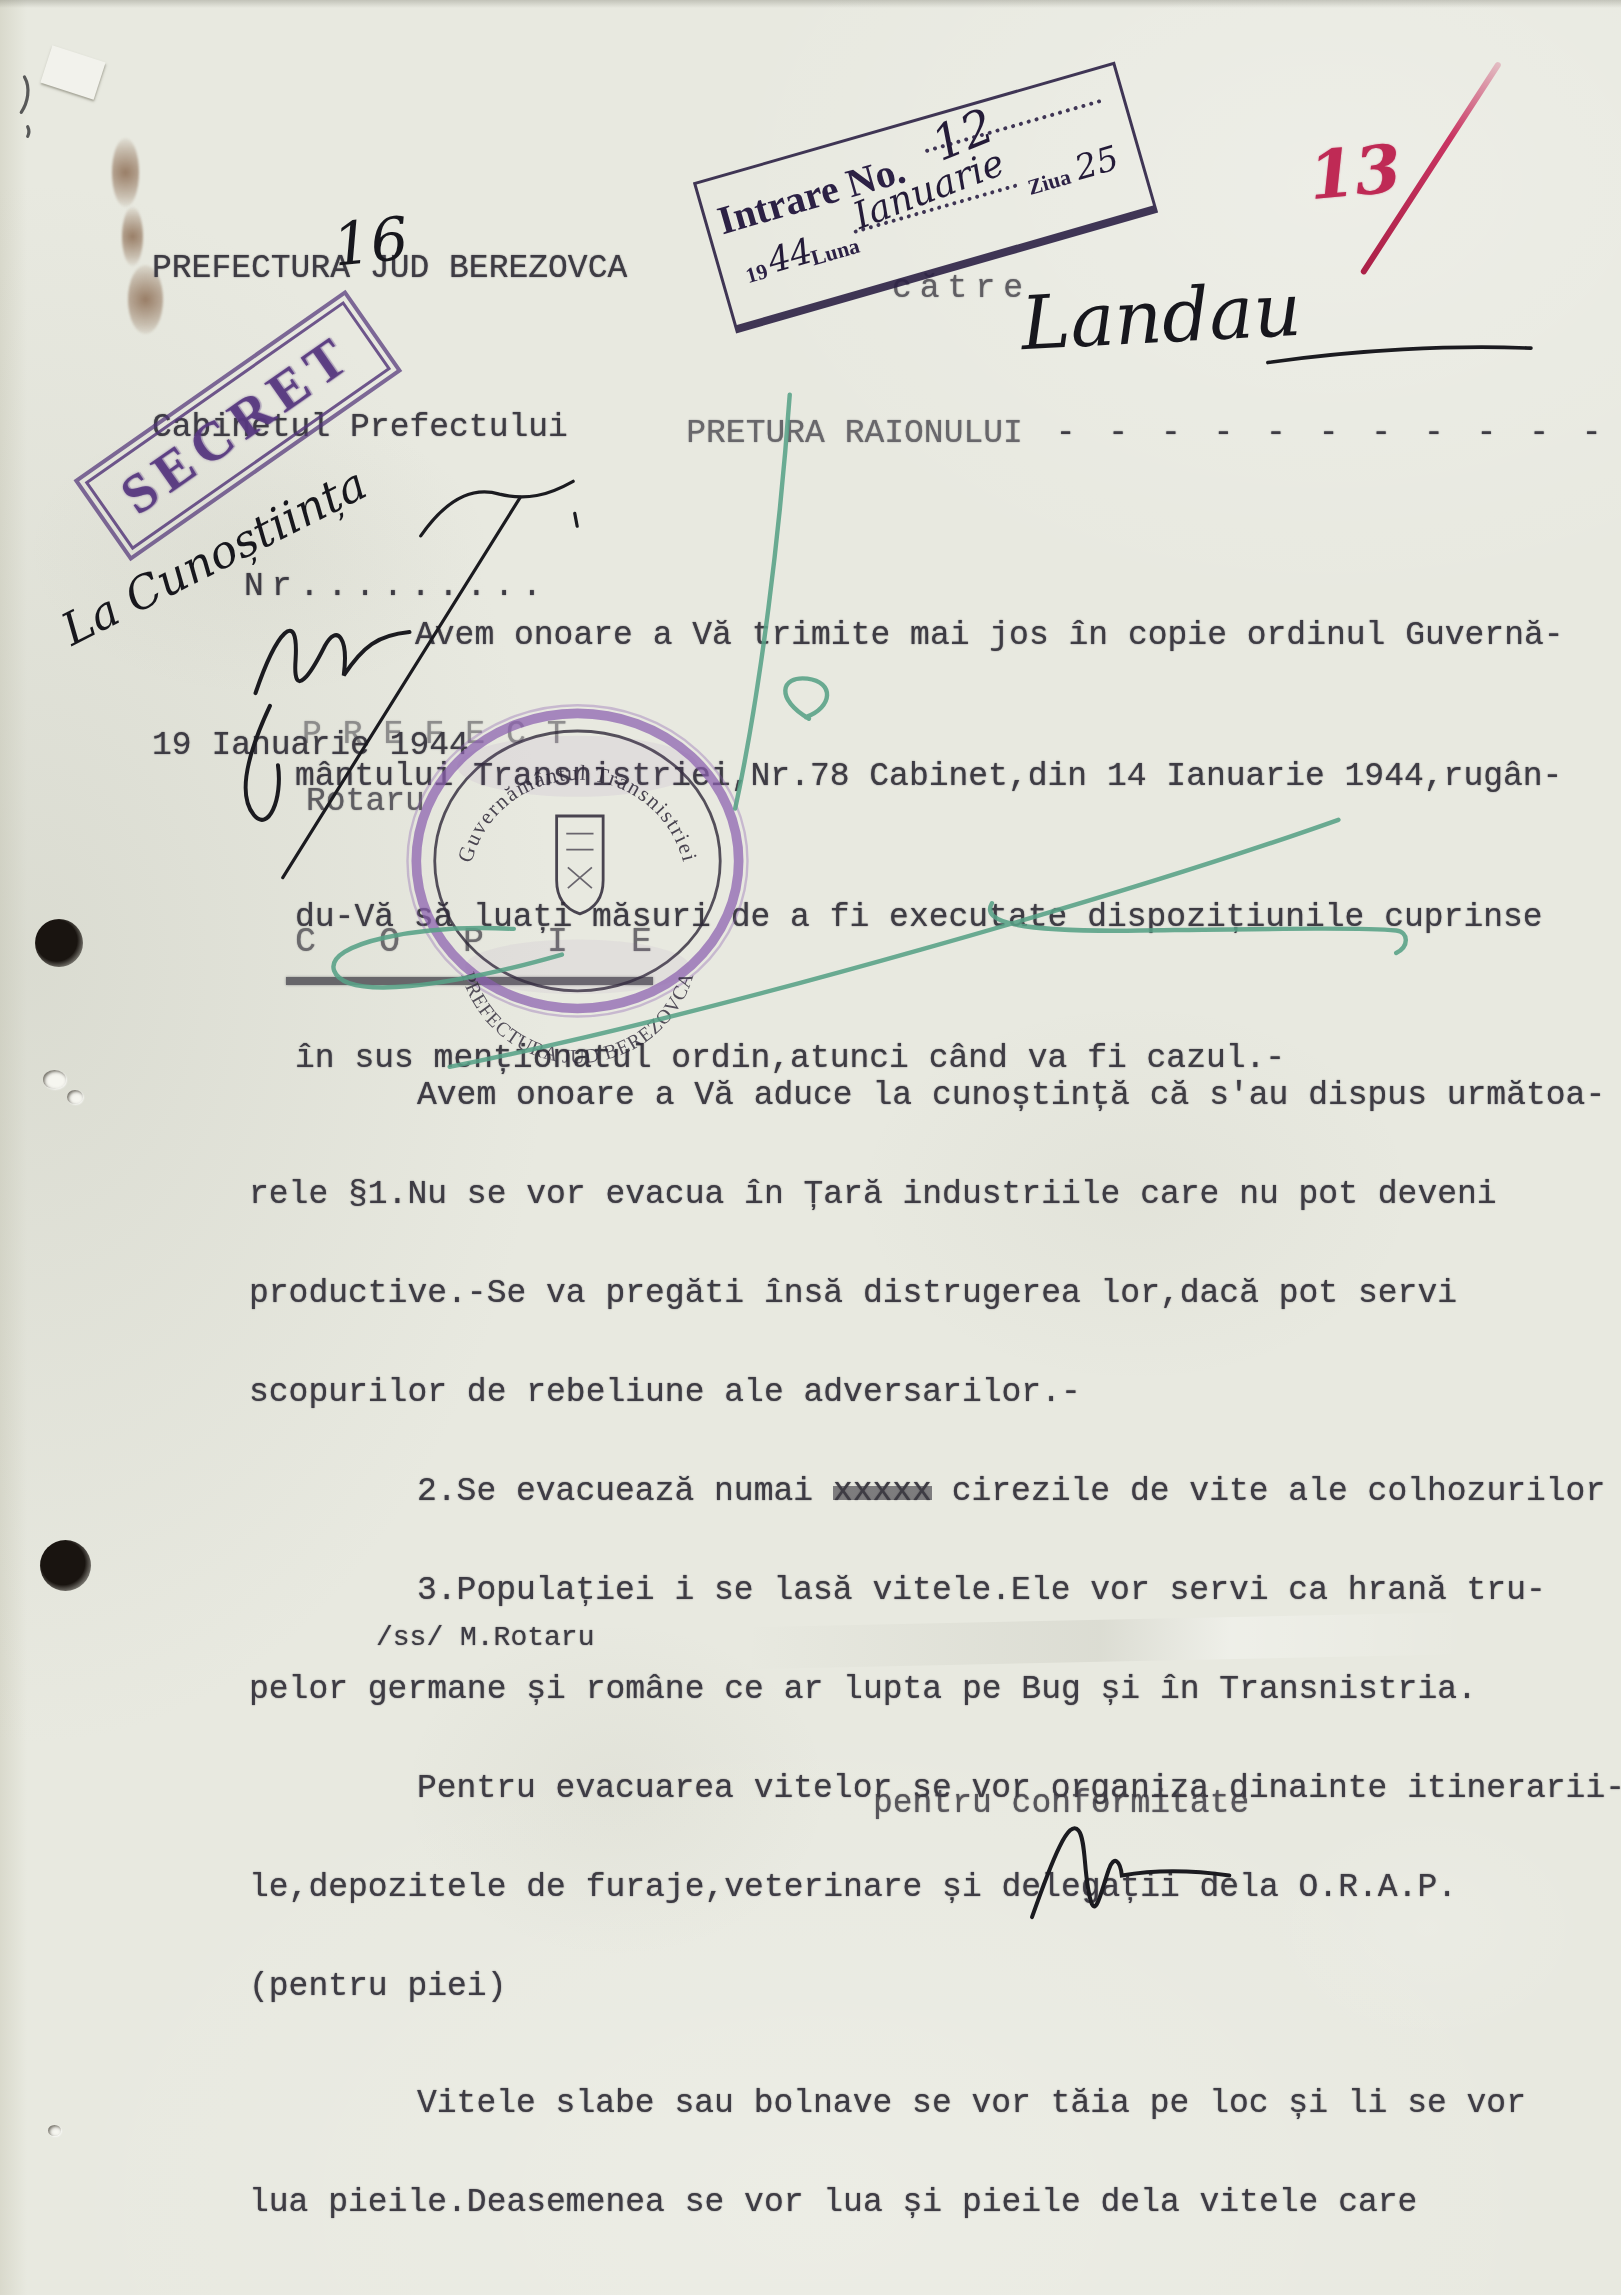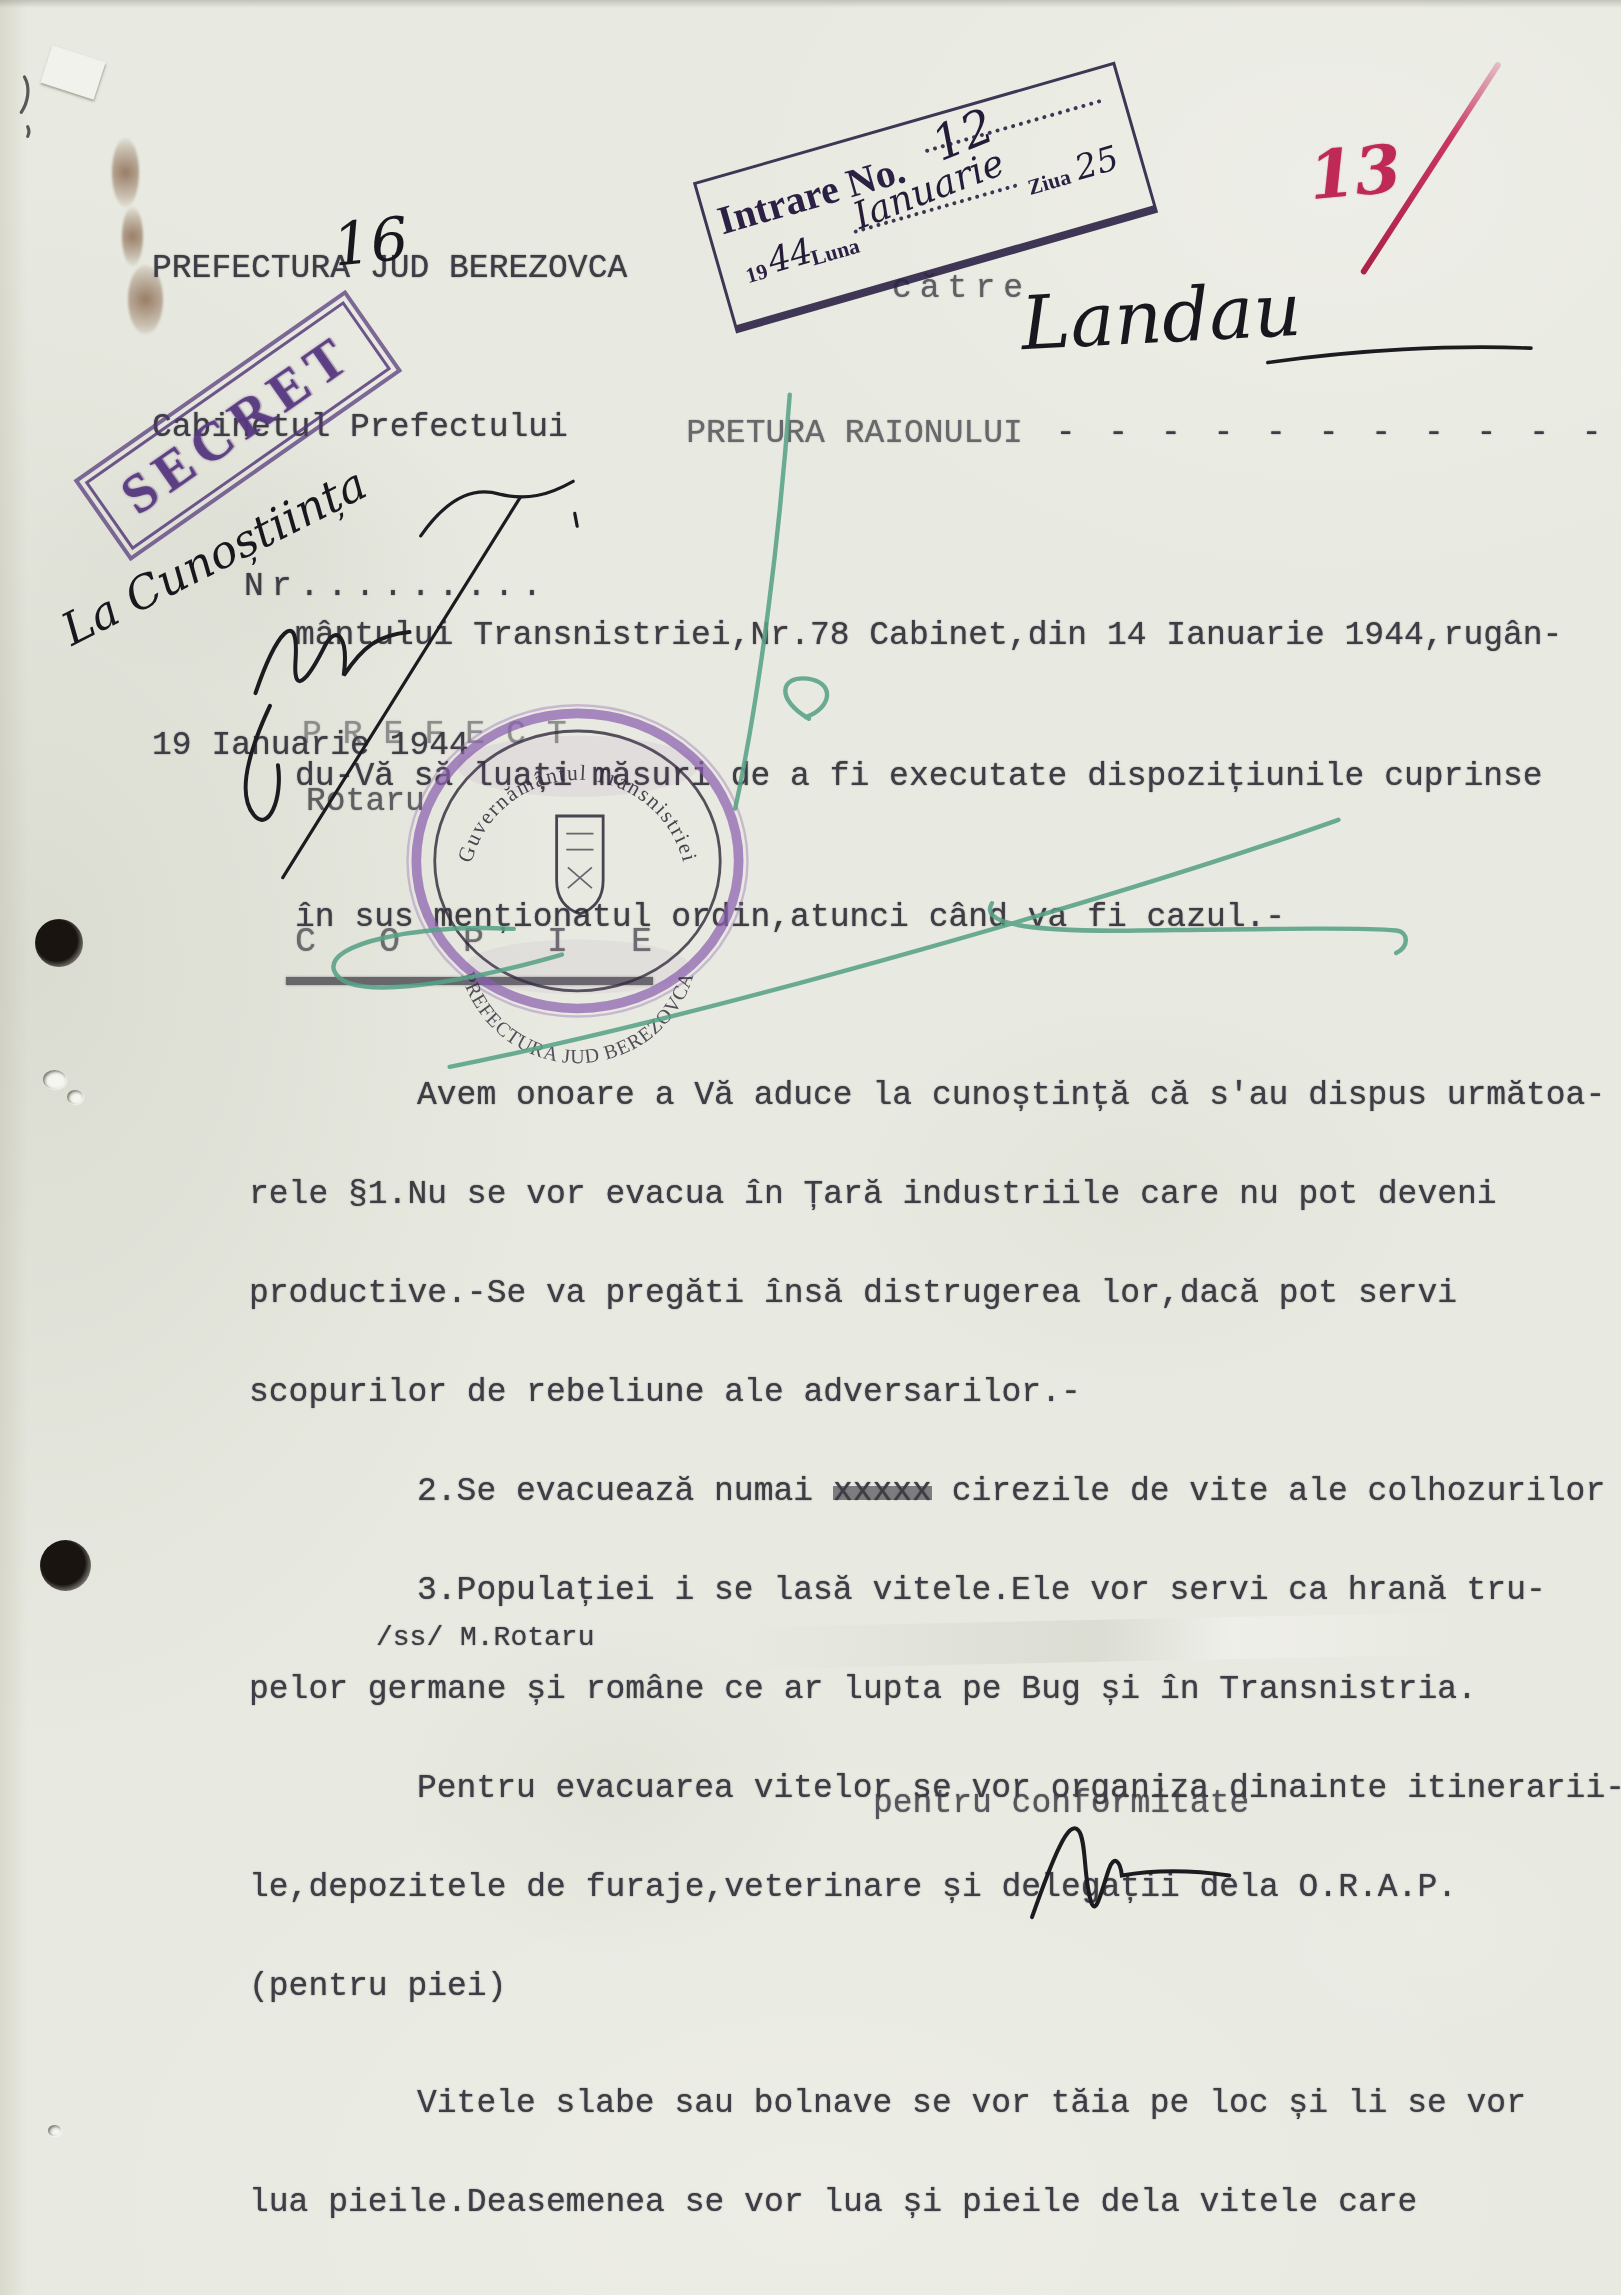--- a/index.html
+++ b/index.html
@@ -88,20 +88,21 @@
   <div class="tw" style="left:607px;top:363px;">
     <span style="opacity:.75;">PRETURA RAIONULUI</span><span style="word-spacing:13px;"> </span><span style="word-spacing:13px;">- - - - - - - - - - - - - -</span>
   </div>
 
   <div class="script red" style="left:1309px;top:133px;font-size:66px;font-weight:bold;transform:rotate(-5deg);text-shadow:0 0 1.6px rgba(191,42,85,.55);">13</div>
   <div class="red-slash"></div>
 
   <div class="script" style="left:77px;top:603px;font-size:45px;transform:rotate(-27deg);transform-origin:0 100%;">La Cunoștiința</div>
 
   <div class="tw para p1" style="left:295px;top:518px;">
+    <div class="ln ind1">Avem onoare a Vă trimite mai jos în copie ordinul Guvernă-</div>
     <div class="ln">mântului Transnistriei,Nr.78 Cabinet,din 14 Ianuarie 1944,rugân-</div>
     <div class="ln">du-Vă să luați măsuri de a fi executate dispozițiunile cuprinse</div>
     <div class="ln">în sus menționatul ordin,atunci când va fi cazul.-</div>
   </div>
 
   <div class="tw faint" style="left:302px;top:711px;letter-spacing:21px;">PREFECT</div>
   <div class="tw" style="left:306px;top:778px;opacity:.8;">Rotaru</div>
 
   <div class="tw" style="left:295px;top:919px;font-size:35px;letter-spacing:63px;opacity:.72;font-family:Liberation Mono, monospace;">COPIE</div>
   <div class="copie-underline"></div>

